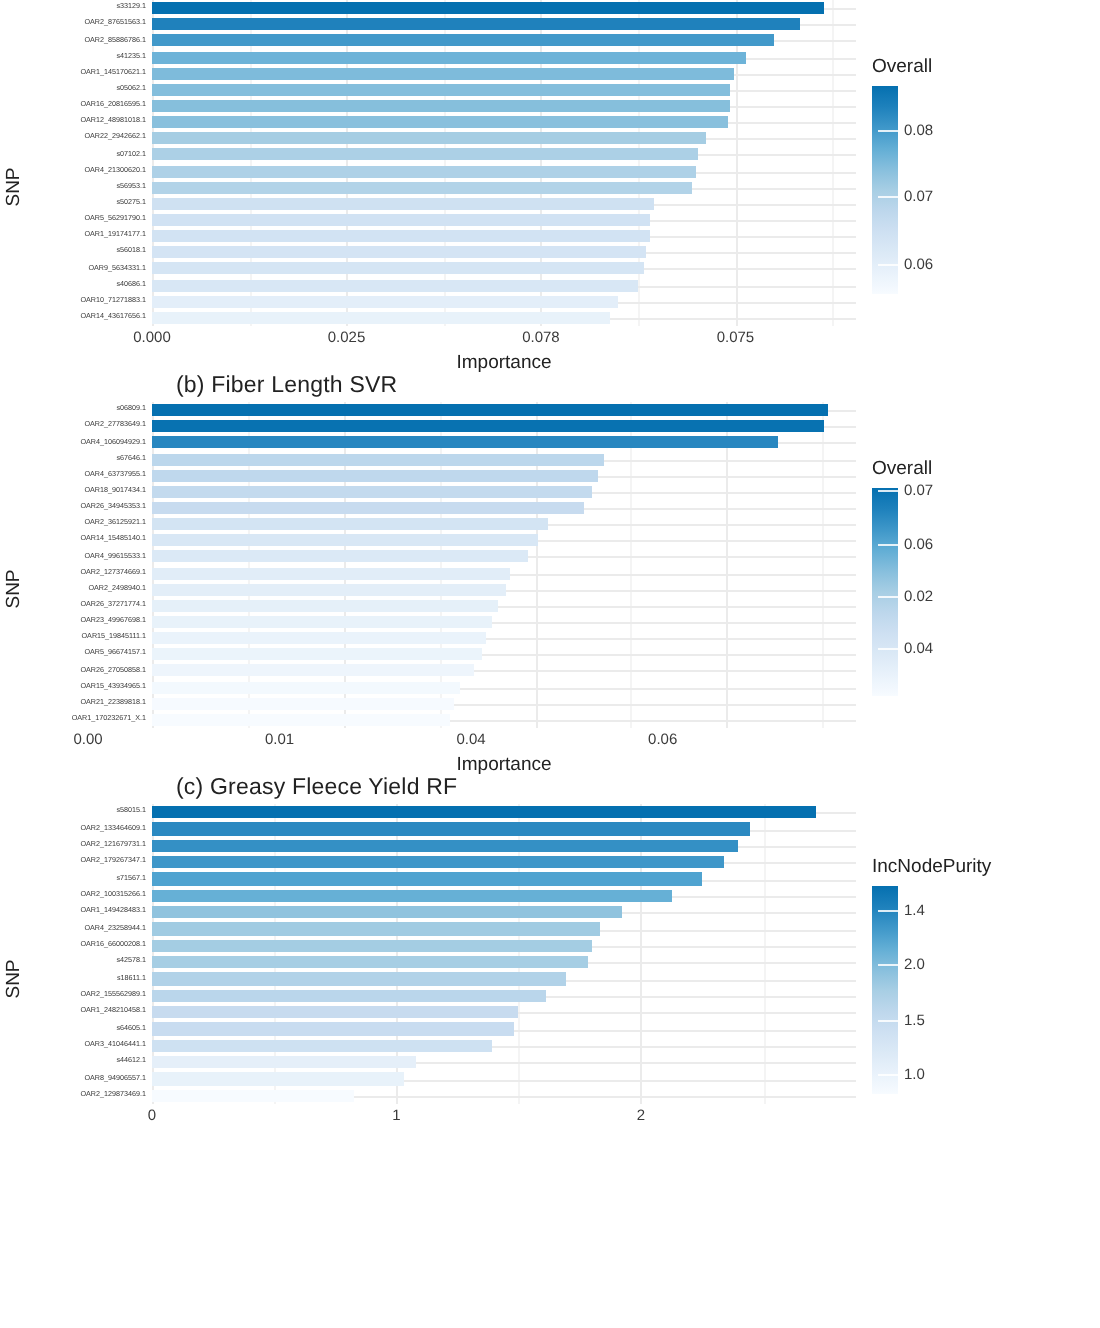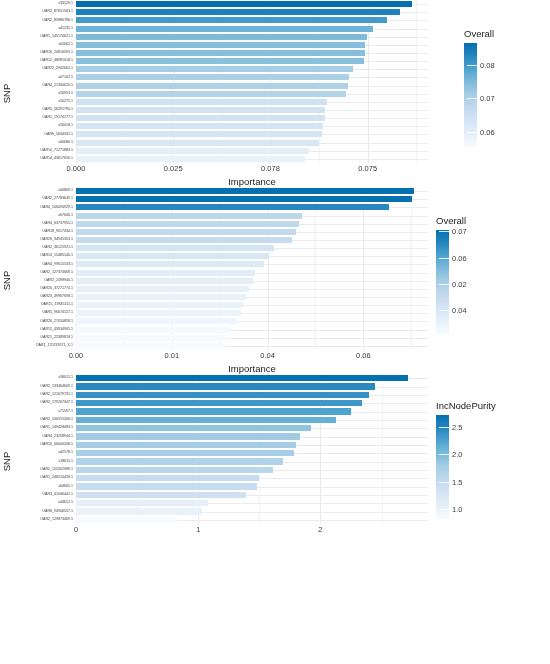--- a/index.html
+++ b/index.html
@@ -166,21 +166,21 @@
                 <div class="bar" title="OAR5_56291790.1: 0.0641" style="top: 107.01px; height: 6.031px; width: 249.317px; background: rgb(209, 226, 243);"></div>
                 <div class="bar" title="OAR1_19174177.1: 0.0639" style="top: 115.159px; height: 6.031px; width: 248.539px; background: rgb(210, 227, 243);"></div>
                 <div class="bar" title="s56018.1: 0.0635" style="top: 123.309px; height: 6.031px; width: 246.983px; background: rgb(212, 228, 244);"></div>
                 <div class="bar" title="OAR9_5634331.1: 0.0632" style="top: 131.459px; height: 6.031px; width: 245.817px; background: rgb(213, 229, 244);"></div>
                 <div class="bar" title="s40686.1: 0.0625" style="top: 139.609px; height: 6.031px; width: 243.094px; background: rgb(216, 231, 245);"></div>
                 <div class="bar" title="OAR10_71271883.1: 0.0599" style="top: 147.76px; height: 6.031px; width: 232.981px; background: rgb(227, 238, 249);"></div>
                 <div class="bar" title="OAR14_43617656.1: 0.0588" style="top: 155.91px; height: 6.031px; width: 228.703px; background: rgb(232, 242, 250);"></div>
               </div>
             </div>
           </div>
-          <div class="xaxis" style="width: 352px; margin-left: 62px; padding-left: 28px;">
+          <div class="xaxis" style="width: 352px; margin-left: 62px;">
             <div class="xtick" style="left: 0px;">0.000</div>
             <div class="xtick" style="left: 97.2376px;">0.025</div>
             <div class="xtick" style="left: 194.475px;">0.078</div>
             <div class="xtick" style="left: 291.713px;">0.075</div>
           </div>
           <div class="xlab" style="width: 352px; margin-left: 62px;">Importance</div>
         </div>
         <div class="legend" style="width: 72px; padding-top: 27.71px;">
           <div class="legend-title">Overall</div>
           <div class="legend-row">
@@ -191,20 +191,21 @@
               <div class="legend-tick" style="top: 55.3548px; left: 0px;">0.07</div>
               <div class="legend-tickmark" style="top: 55.3548px; left: -13px; width: 13px;"></div>
               <div class="legend-tick" style="top: 88.9032px; left: 0px;">0.06</div>
               <div class="legend-tickmark" style="top: 88.9032px; left: -13px; width: 13px;"></div>
             </div>
           </div>
         </div>
       </div>
     </div>
   <div class="panel">
+      <div class="panel-title">(b) Fiber Length SVR</div>
       <div class="panel-body">
         <div class="ylab" style="height: 187px;">
           <span>SNP</span>
         </div>
         <div class="plot-col">
           <div class="grid-wrap">
             <div class="ylabels" style="width: 62px; height: 163px;">
               <div class="ytick" style="height: 8.15px; font-size: 3.6px;">s06809.1</div>
               <div class="ytick" style="height: 8.15px; font-size: 3.6px;">OAR2_27783649.1</div>
               <div class="ytick" style="height: 8.15px; font-size: 3.6px;">OAR4_106094929.1</div>
@@ -272,21 +273,21 @@
                 <div class="bar" title="OAR23_49967698.1: 0.0354" style="top: 107.01px; height: 6.031px; width: 169.535px; background: rgb(232, 242, 250);"></div>
                 <div class="bar" title="OAR15_19845111.1: 0.0348" style="top: 115.159px; height: 6.031px; width: 166.661px; background: rgb(234, 243, 251);"></div>
                 <div class="bar" title="OAR5_96674157.1: 0.0345" style="top: 123.309px; height: 6.031px; width: 165.224px; background: rgb(235, 244, 251);"></div>
                 <div class="bar" title="OAR26_27050858.1: 0.0337" style="top: 131.459px; height: 6.031px; width: 161.393px; background: rgb(238, 245, 252);"></div>
                 <div class="bar" title="OAR15_43934965.1: 0.0322" style="top: 139.609px; height: 6.031px; width: 154.21px; background: rgb(243, 249, 254);"></div>
                 <div class="bar" title="OAR21_22389818.1: 0.0316" style="top: 147.76px; height: 6.031px; width: 151.336px; background: rgb(246, 250, 255);"></div>
                 <div class="bar" title="OAR1_170232671_X.1: 0.0312" style="top: 155.91px; height: 6.031px; width: 149.42px; background: rgb(247, 251, 255);"></div>
               </div>
             </div>
           </div>
-          <div class="xaxis" style="width: 352px; margin-left: 62px;">
+          <div class="xaxis" style="width: 352px; margin-left: 30px;">
             <div class="xtick" style="left: 0px;">0.00</div>
             <div class="xtick" style="left: 95.7823px;">0.01</div>
             <div class="xtick" style="left: 191.565px;">0.04</div>
             <div class="xtick" style="left: 287.347px;">0.06</div>
           </div>
           <div class="xlab" style="width: 352px; margin-left: 62px;">Importance</div>
         </div>
         <div class="legend" style="width: 72px; padding-top: 27.71px;">
           <div class="legend-title">Overall</div>
           <div class="legend-row">
@@ -299,20 +300,21 @@
               <div class="legend-tick" style="top: 54.3756px; left: 0px;">0.02</div>
               <div class="legend-tickmark" style="top: 54.3756px; left: -13px; width: 13px;"></div>
               <div class="legend-tick" style="top: 80.7716px; left: 0px;">0.04</div>
               <div class="legend-tickmark" style="top: 80.7716px; left: -13px; width: 13px;"></div>
             </div>
           </div>
         </div>
       </div>
     </div>
   <div class="panel">
+      <div class="panel-title">(c) Greasy Fleece Yield RF</div>
       <div class="panel-body">
         <div class="ylab" style="height: 174px;">
           <span>SNP</span>
         </div>
         <div class="plot-col">
           <div class="grid-wrap">
             <div class="ylabels" style="width: 62px; height: 150px;">
               <div class="ytick" style="height: 8.33333px; font-size: 3.6px;">s58015.1</div>
               <div class="ytick" style="height: 8.33333px; font-size: 3.6px;">OAR2_133464609.1</div>
               <div class="ytick" style="height: 8.33333px; font-size: 3.6px;">OAR2_121679731.1</div>
@@ -383,21 +385,21 @@
             <div class="xtick" style="left: 0px;">0</div>
             <div class="xtick" style="left: 122.222px;">1</div>
             <div class="xtick" style="left: 244.444px;">2</div>
           </div>
         </div>
         <div class="legend" style="width: 78px; padding-top: 25.5px;">
           <div class="legend-title">IncNodePurity</div>
           <div class="legend-row">
             <div class="legend-bar" style="height: 104px; background: linear-gradient(rgb(5, 112, 176), rgb(30, 129, 188), rgb(62, 151, 201), rgb(98, 174, 213), rgb(135, 191, 221), rgb(167, 206, 228), rgb(189, 215, 236), rgb(206, 224, 242), rgb(219, 233, 246), rgb(233, 242, 251), rgb(247, 251, 255));"></div>
             <div class="legend-ticks" style="height: 104px; width: 54px;">
-              <div class="legend-tick" style="top: 12.1058px; left: 0px;">2.5</div>
+              <div class="legend-tick" style="top: 12.1058px; left: 0px;">1.4</div>
               <div class="legend-tickmark" style="top: 12.1058px; left: -13px; width: 13px;"></div>
               <div class="legend-tick" style="top: 39.619px; left: 0px;">2.0</div>
               <div class="legend-tickmark" style="top: 39.619px; left: -13px; width: 13px;"></div>
               <div class="legend-tick" style="top: 67.1323px; left: 0px;">1.5</div>
               <div class="legend-tickmark" style="top: 67.1323px; left: -13px; width: 13px;"></div>
               <div class="legend-tick" style="top: 94.6455px; left: 0px;">1.0</div>
               <div class="legend-tickmark" style="top: 94.6455px; left: -13px; width: 13px;"></div>
             </div>
           </div>
         </div>

